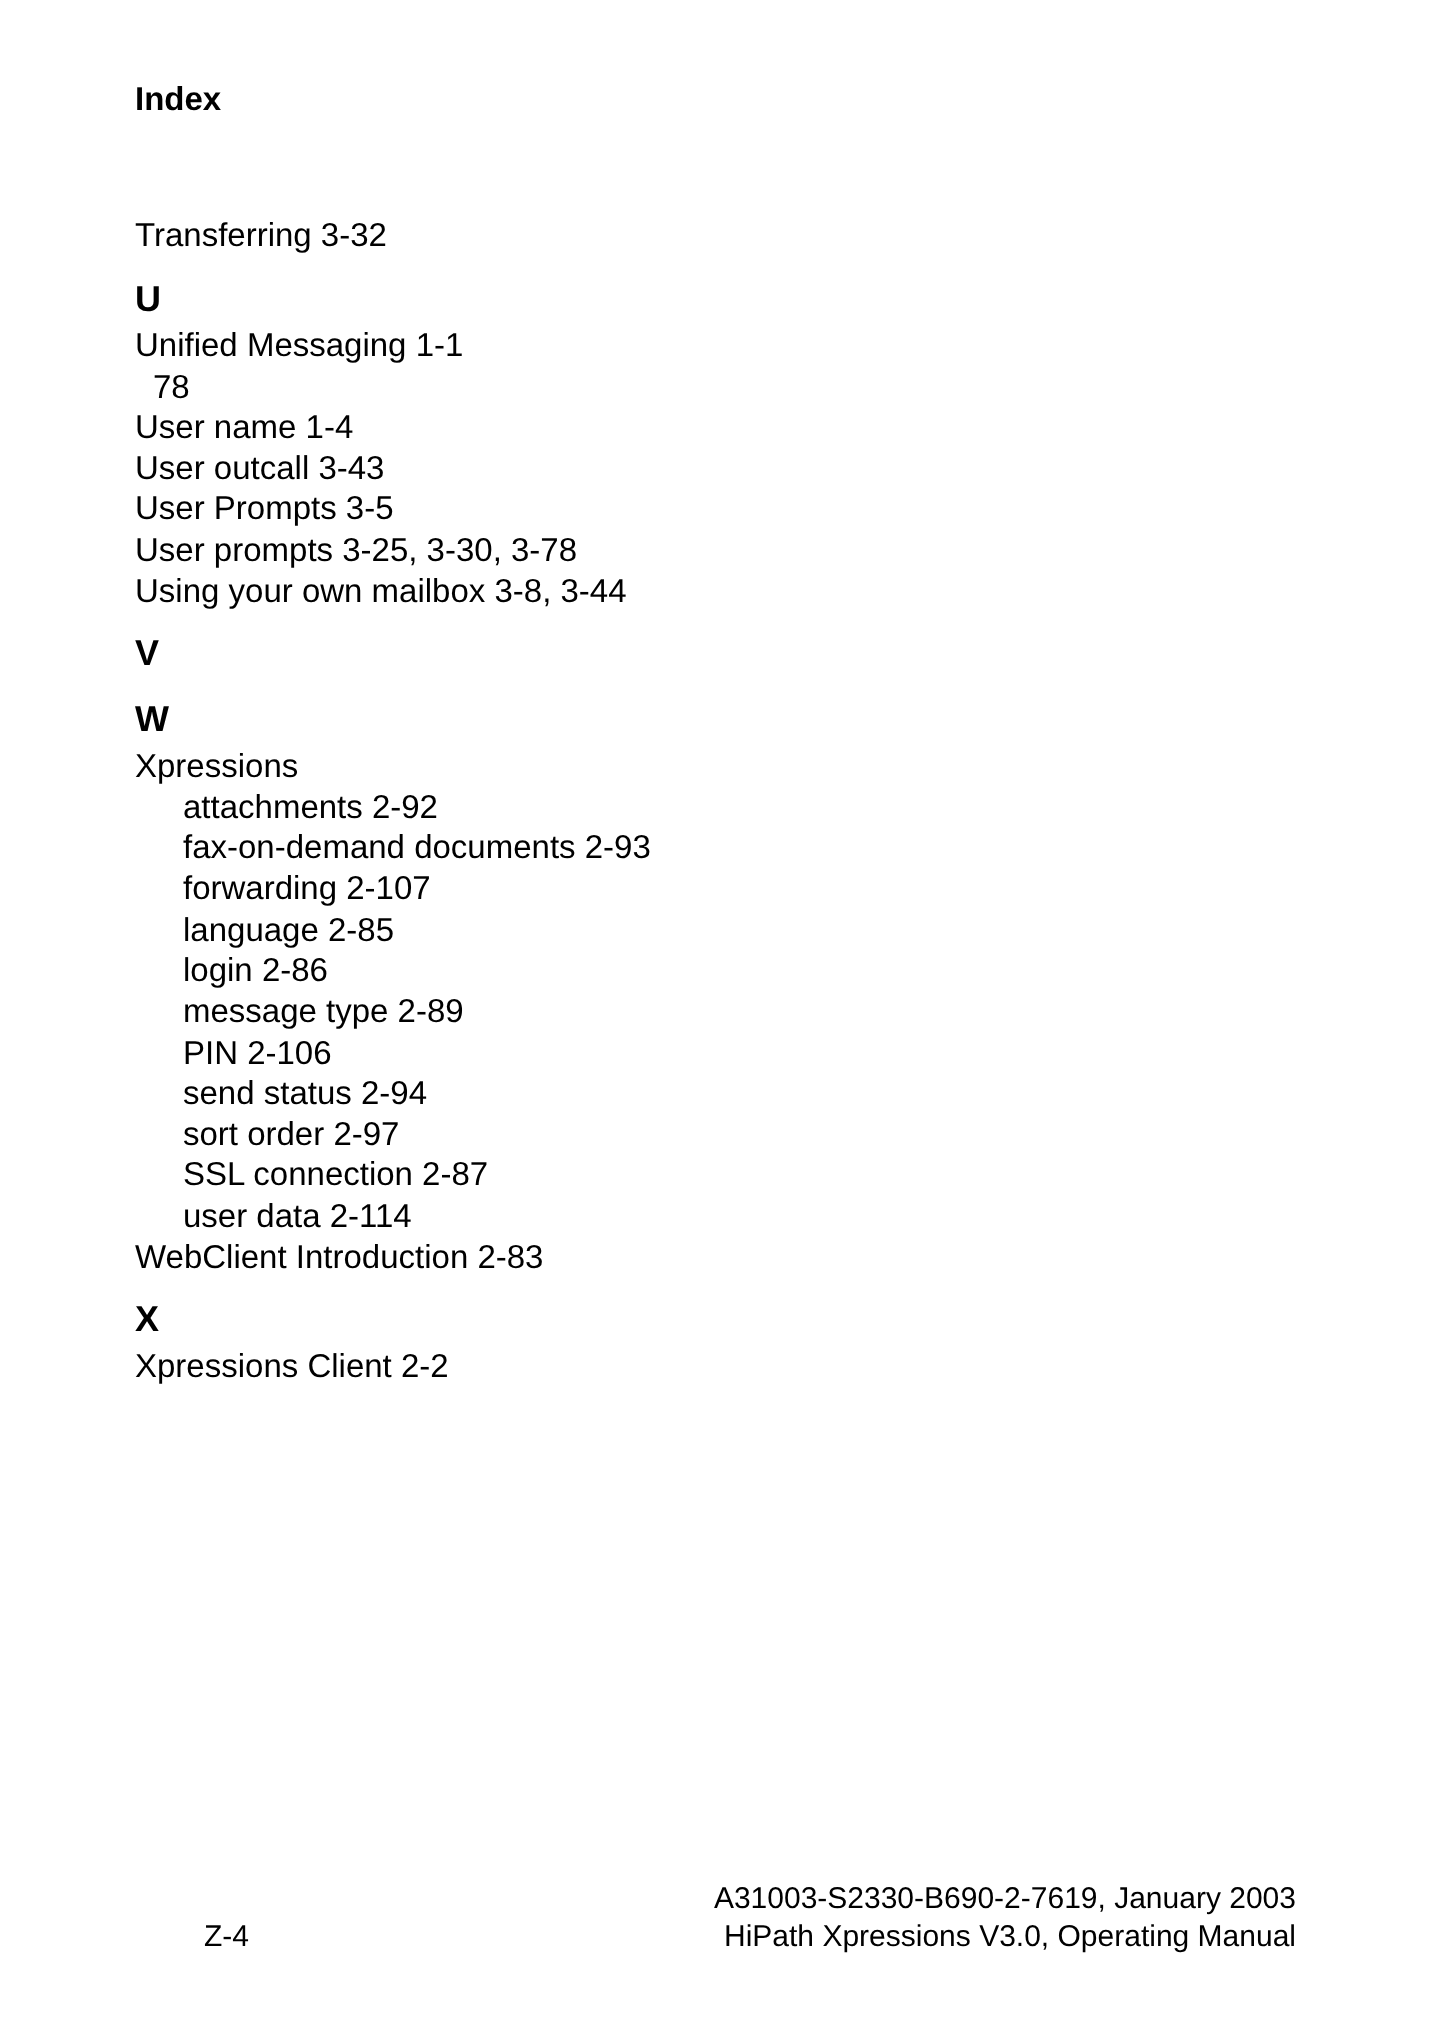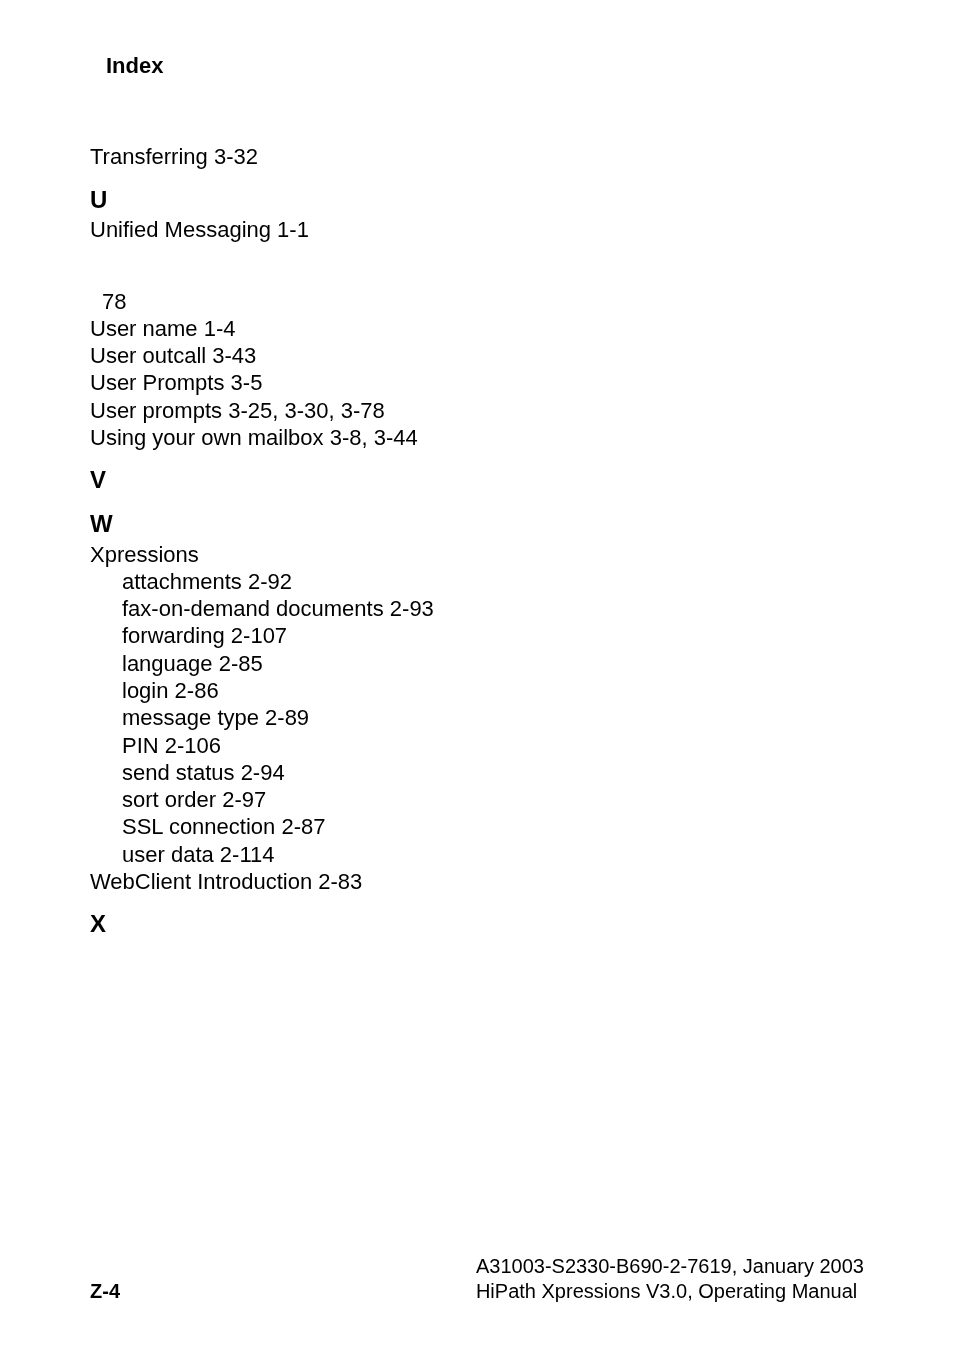--- a/index.html
+++ b/index.html
@@ -17,55 +17,55 @@
   .page {
     position: relative;
     width: 954px;
     height: 1352px;
     box-sizing: border-box;
     padding: 52px 90px 0 90px;
   }
   .header-title {
     font-weight: bold;
     margin-bottom: 64px;
-    margin-left: 16px;
   }
   .entry {
     padding-left: 0;
   }
   .sub-entry {
     padding-left: 32px;
   }
   .letter-heading {
     font-weight: bold;
     font-size: 24px;
     margin-top: 14px;
     margin-bottom: 2px;
   }
   .block {
     margin-bottom: 6px;
   }
   .hang {
     padding-left: 12px;
-    margin-top: 44px;
   }
   .footer {
     position: absolute;
     bottom: 48px;
     left: 90px;
     right: 90px;
     display: flex;
     justify-content: space-between;
     align-items: flex-end;
     font-size: 20px;
   }
   .footer-left {
-    font-weight: bold;
+    font-weight: normal;
+    margin-left: 46px;
   }
   .footer-right {
+    text-align: right;
     line-height: 1.25;
     margin-top: 33px;
   }
 </style>
 </head>
 <body>
 
 <div class="page">
 
   <div class="header-title">Index</div>
@@ -98,20 +98,23 @@
     <div class="sub-entry">message type  2-89</div>
     <div class="sub-entry">PIN  2-106</div>
     <div class="sub-entry">send status  2-94</div>
     <div class="sub-entry">sort order  2-97</div>
     <div class="sub-entry">SSL connection  2-87</div>
     <div class="sub-entry">user data  2-114</div>
     <div class="entry">WebClient Introduction  2-83</div>
   </div>
 
   <div class="letter-heading">X</div>
+  <div class="block">
+    <div class="entry">Xpressions Client  2-2</div>
+  </div>
 
   <div class="footer">
     <div class="footer-left">Z-4</div>
     <div class="footer-right">
       <div>A31003-S2330-B690-2-7619, January 2003</div>
       <div>HiPath Xpressions V3.0, Operating Manual</div>
     </div>
   </div>
 
 </div>

